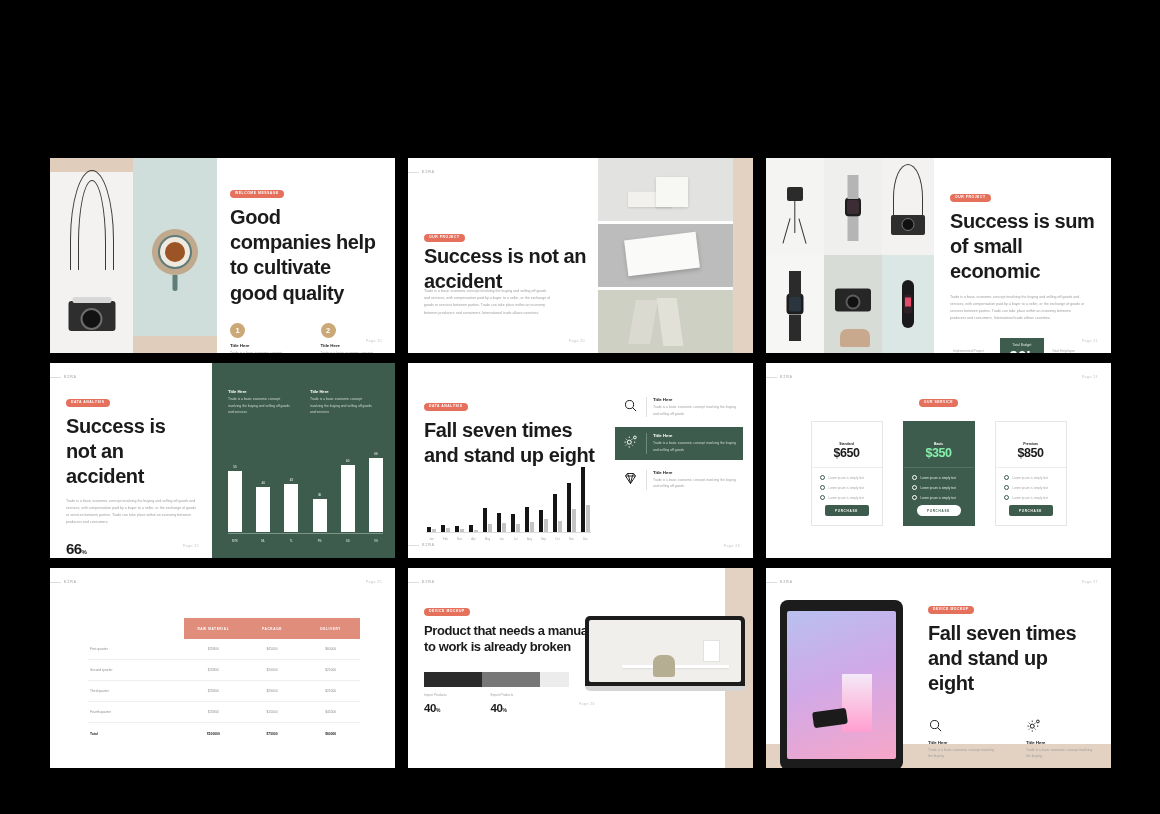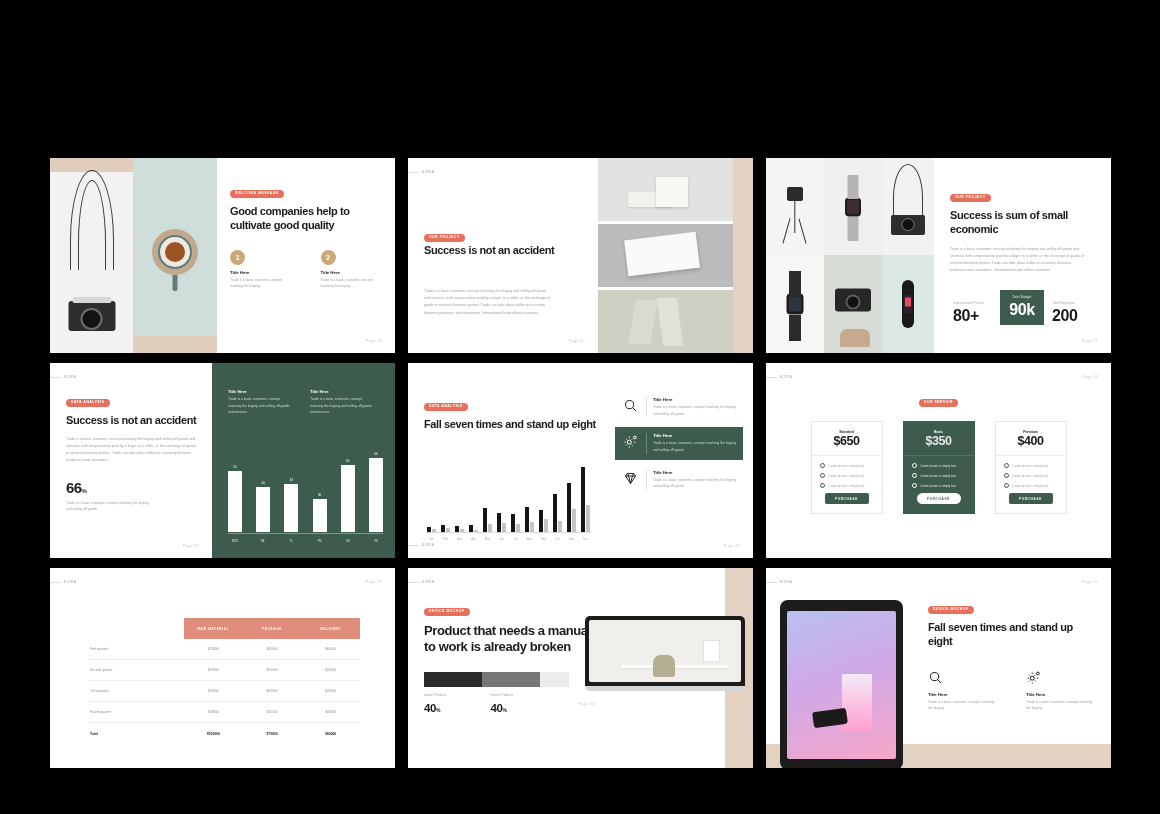--- a/index.html
+++ b/index.html
@@ -41,21 +41,21 @@
   }
   .pagenum.tr { top: 12px; bottom: auto; }
   .badge {
     display: inline-block;
     background: #e5705c; color: #fff;
     font-size: 3.4px; font-weight: 700; letter-spacing: .55px;
     padding: 2.2px 5px; border-radius: 9px;
     line-height: 1;
   }
   .h1 {
-    font-size: 11px; font-weight: 700; color: #1b1b1b;
+    font-size: 20px; font-weight: 700; color: #1b1b1b;
     line-height: 1.26; letter-spacing: -.4px;
   }
   .h1.sm { font-size: 13px; }
   .body-copy {
     font-size: 3.5px; line-height: 2.05; color: #9a9a9a;
     letter-spacing: .05px;
   }
   .t-here { font-size: 4.4px; font-weight: 700; color: #1b1b1b; letter-spacing: -.05px;}
   .t-sub { font-size: 3.4px; line-height: 1.95; color: #a2a2a2; margin-top: 2px; }
 
@@ -160,27 +160,27 @@
   .feat .ic { width:17px; height:17px; flex:0 0 17px; display:flex; align-items:center; justify-content:center; }
   .feat .txt { border-left:.6px solid #e0e0e0; padding-left:6px; }
   .feat.on .txt { border-left-color:#6e8a7c; }
   .feat.on .t-here { color:#fff; }
   .feat.on .t-sub { color:#ccd8d1; }
 
   
   .s6-head { text-align:center; padding-top:26px; }
   .s6-title { font-size:14px; font-weight:700; color:#1b1b1b; margin-top:8px; letter-spacing:-.4px; }
   .plans { display:flex; justify-content:center; gap:20px; margin-top:14px; }
-  .plan { width:72px; border:.7px solid #e6e6e6; background:#fff; padding:8px 0 0; }
+  .plan { width:72px; border:.7px solid #e6e6e6; background:#fff; padding:20px 0 0; }
   .plan.hl { background:#3d5c4d; border-color:#3d5c4d; }
   .plan-name { font-size:3.4px; font-weight:700; color:#1b1b1b; text-align:center; }
   .plan.hl .plan-name { color:#fff; }
   .plan-price { font-size:12.5px; font-weight:700; color:#1b1b1b; text-align:center; letter-spacing:-.5px;
                 padding-bottom:7px; border-bottom:.7px solid #ececec; }
-  .plan.hl .plan-price { color:#e5e5e5; border-bottom-color:#547263; }
+  .plan.hl .plan-price { color:#86efac; border-bottom-color:#547263; }
   .feats { padding:7px 8px 0; }
   .fi { display:flex; align-items:center; gap:4px; margin-bottom:5px; }
   .fdot { width:5px; height:5px; border-radius:50%; border:1.1px solid #3d5c4d; flex:0 0 5px; }
   .plan.hl .fdot { border-color:#fff; }
   .fi span { font-size:3px; color:#a8a8a8; }
   .plan.hl .fi span { color:#dde6e1; }
   .buy { display:block; margin:5px auto 9px; width:44px; padding:3.5px 0; text-align:center;
          background:#3d5c4d; color:#fff; font-size:3px; font-weight:700; letter-spacing:.8px; border-radius:2px; }
   .plan.hl .buy { background:#fff; color:#3d5c4d; border-radius:9px; }
 
@@ -562,21 +562,21 @@
             </div>
             <div class="fi">
               <span class="fdot"></span>
               <span>Lorem ipsum is simply text</span>
             </div>
           </div>
           <a class="buy">PURCHASE</a>
         </div>
         <div class="plan">
           <div class="plan-name">Premium</div>
-          <div class="plan-price">$400</div>
+          <div class="plan-price">$850</div>
           <div class="feats">
             <div class="fi">
               <span class="fdot"></span>
               <span>Lorem ipsum is simply text</span>
             </div>
             <div class="fi">
               <span class="fdot"></span>
               <span>Lorem ipsum is simply text</span>
             </div>
             <div class="fi">

